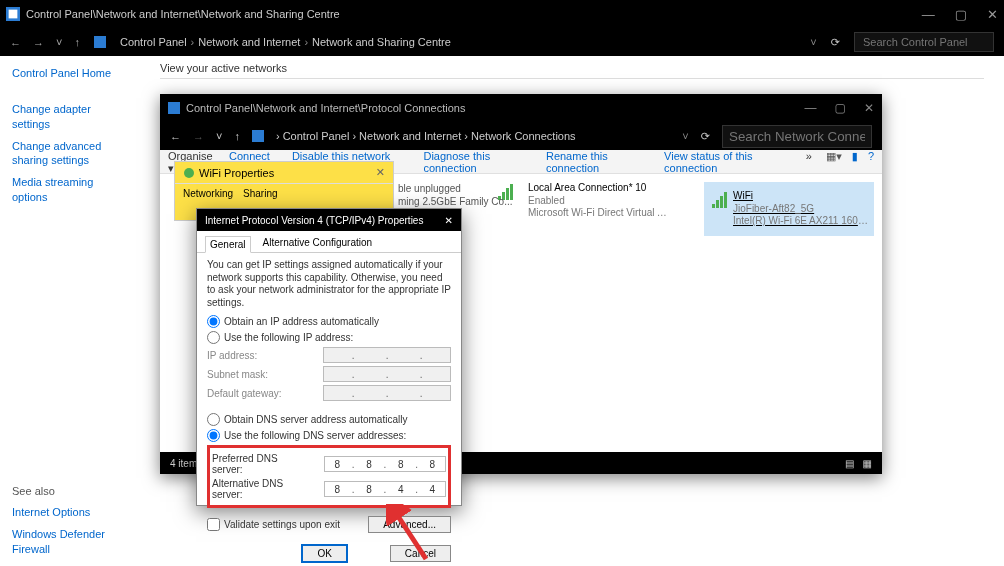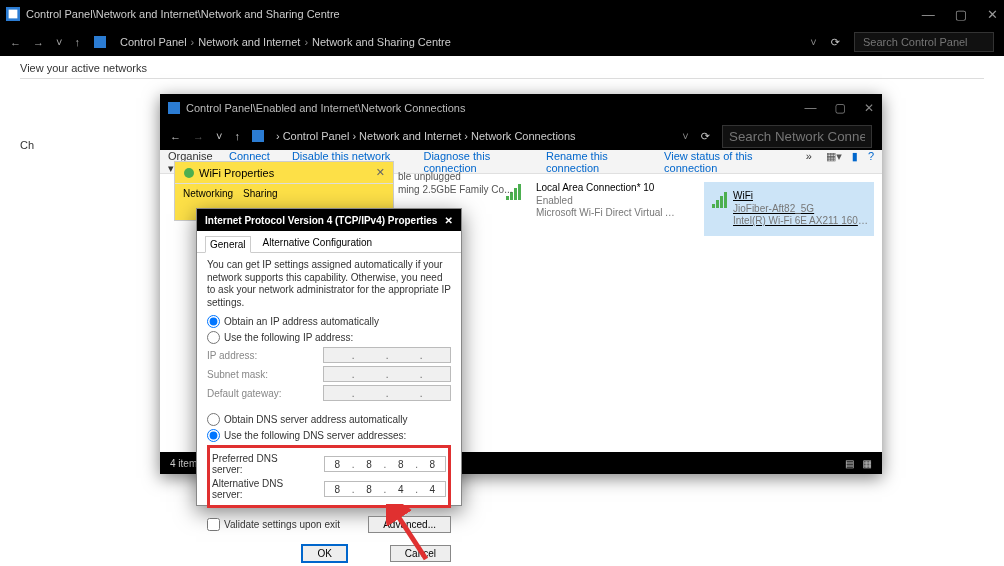--- a/index.html
+++ b/index.html
@@ -27,44 +27,44 @@
 
 
 .conn-window { position: absolute; left: 160px; top: 94px; width: 722px; height: 380px; background: #fff; box-shadow: 0 4px 16px rgba(0,0,0,0.5); }
 .conn-titlebar { height: 28px; background: #000; color: #bbb; display: flex; align-items: center; padding: 0 8px; font-size: 11px; }
 .conn-titlebar .controls { margin-left: auto; display: flex; gap: 18px; color: #888; font-size: 12px; }
 .conn-toolbar { height: 28px; background: #000; color: #ccc; display: flex; align-items: center; padding: 0 10px; gap: 12px; font-size: 11px; }
 .conn-toolbar .search { background: #111; border: 1px solid #333; padding: 3px 6px; color: #777; width: 150px; }
 .conn-cmdbar { height: 24px; background: #f4f4f4; display: flex; align-items: flex-start; padding: 0 8px; gap: 14px; font-size: 11px; color: #0066cc; border-bottom: 1px solid #e0e0e0; }
 .conn-cmdbar .black { color: #333; }
 .conn-cmdbar .right-icons { margin-left: auto; display: flex; gap: 10px; color: #555; }
-.conn-body { padding: 8px; display: flex; gap: 28px; }
+.conn-body { padding: 8px; display: flex; gap: 36px; }
 .net-item { display: flex; gap: 6px; width: 170px; font-size: 10px; }
 .net-item .bars { width: 24px; display: flex; align-items: flex-end; gap: 1px; height: 18px; }
 .net-item .bars span { background: #4CAF50; width: 3px; }
 .net-item .bars span:nth-child(1){height:4px}
 .net-item .bars span:nth-child(2){height:8px}
 .net-item .bars span:nth-child(3){height:12px}
 .net-item .bars span:nth-child(4){height:16px}
 .net-item.selected { background: #cce4f7; padding: 8px; text-decoration: underline; }
 .net-item .txt div { white-space: nowrap; overflow: hidden; text-overflow: ellipsis; max-width: 140px; line-height: 1.25; }
 .net-item .txt .grey { color: #777; }
 .conn-status { position: absolute; bottom: 0; left: 0; right: 0; height: 22px; background: #000; color: #ccc; font-size: 10px; display: flex; align-items: center; padding: 0 10px; }
 .conn-status .right-ico { margin-left: auto; display: flex; gap: 8px; }
 
 
 .wifi-prop { position: absolute; left: 174px; top: 161px; width: 220px; height: 60px; background: #fde047; border: 1px solid #ccc; font-size: 11px; }
 .wifi-prop .title { padding: 4px 8px; display: flex; align-items: center; gap: 4px; border-bottom:1px solid #ddd; }
 .wifi-prop .title .close { margin-left: auto; color: #666; }
 .wifi-prop .tabs { padding: 4px 8px; display: flex; gap: 10px; font-size: 10px; }
-.wifi-behind-text { position: absolute; left: 398px; top: 170px; font-size: 10px; color: #555; line-height: 1.3; }
+.wifi-behind-text { position: absolute; left: 398px; top: 182px; font-size: 10px; color: #555; line-height: 1.3; }
 
 
 .ipv4 { position: absolute; left: 196px; top: 208px; width: 266px; height: 298px; background: #fff; border: 1px solid #888; box-shadow: 0 6px 20px rgba(0,0,0,0.5); font-size: 10px; }
-.ipv4-title { height: 22px; background: #000; color: #fff; display: flex; align-items: center; padding: 0 8px; font-size: 10px; font-weight: bold; }
+.ipv4-title { height: 22px; background: #000; color: #fff; display: flex; align-items: center; padding: 0 8px; font-size: 10px; }
 .ipv4-title .close { margin-left: auto; }
 .ipv4-tabs { display: flex; padding: 4px 8px 0; gap: 8px; border-bottom: 1px solid #ccc; }
 .ipv4-tabs span { padding: 2px 4px; }
 .ipv4-tabs .active { border: 1px solid #ccc; border-bottom: 1px solid #fff; background: #fff; position: relative; top: 1px; }
 .ipv4-body { padding: 6px 10px; color: #333; }
 .ipv4-body .desc { line-height: 1.25; margin-bottom: 6px; }
 .ipv4-body .radio-row { display: flex; align-items: center; gap: 4px; margin: 3px 0; }
 .ipv4-body .field-row { display: flex; align-items: center; margin: 3px 0; gap: 20px; }
 .ipv4-body .field-row label { width: 98px; color: #888; }
 .ipv4-body .field-row.enabled label { color: #333; }
@@ -115,34 +115,44 @@
       <span>Network and Internet</span>
         <span class="sep">›</span>
       <span>Network and Sharing Centre</span>
     </div>
     <div class="spacer"></div>
     <span style="color:#888">˅</span>
     <span style="color:#ccc">⟳</span>
     <input class="search" placeholder="Search Control Panel" style="">
   </div>
   <div class="outer-content">
+    <div class="sidebar">
+      <a>Control Panel Home</a>
+      <div style="height:6px"></div>
+      <a>Change adapter settings</a>
+      <a>Change advanced sharing settings</a>
+      <a>Media streaming options</a>
+      <div class="see-also">See also</div>
+      <a>Internet Options</a>
+      <a>Windows Defender Firewall</a>
+    </div>
     <div class="main-area">
       <div class="fieldset-lbl">View your active networks</div>
       <hr style="border:none;border-top:1px solid #ddd;margin-bottom:60px">
       <div class="fieldset-lbl">Ch</div>
     </div>
   </div>
 </div>
 
 <div class="conn-window">
   <div class="conn-titlebar">
     <svg class="tiny-icon" viewBox="0 0 12 12">
         <rect width="12" height="12" fill="#2b7cd3"></rect>
       </svg>
-    <span style="margin-left:6px">Control Panel\Enabled and Internet\Network Connections</span>
+    <span style="margin-left:6px">Control Panel\Network and Internet\Protocol Connections</span>
     <div class="controls">
       <span>—</span>
       <span>▢</span>
       <span>✕</span>
     </div>
   </div>
   <div class="conn-toolbar">
     <span>←</span>
     <span style="color:#555">→</span>
     <span>˅</span>

